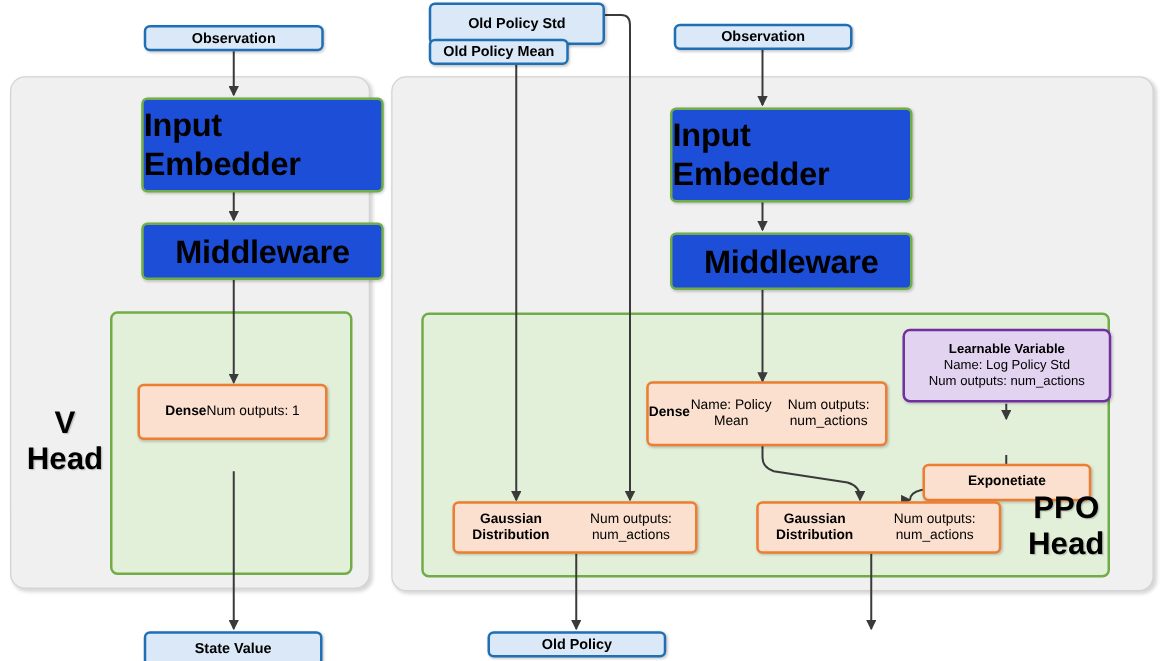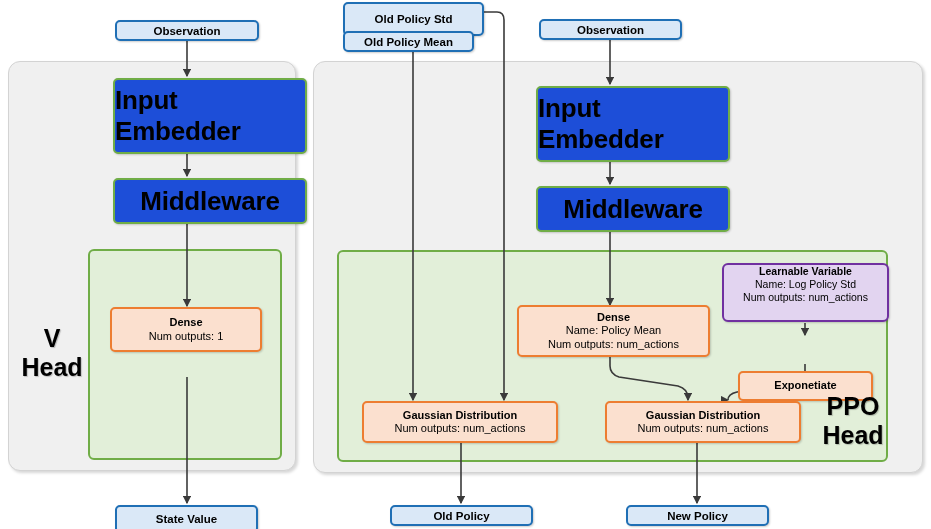--- a/index.html
+++ b/index.html
@@ -49,39 +49,40 @@
   }
   .greenbox.big { font-size: 26px; letter-spacing: -0.2px; }
 
   
   .orangebox {
     background: #fbe0cf;
     border: 2px solid #ed7d31;
     border-radius: 5px;
     box-shadow: 1px 1px 2px rgba(0,0,0,0.18);
     display: flex;
-    flex-direction: column;
+    flex-direction: row;
     align-items: center;
     justify-content: center;
     color: #000000;
     text-align: center;
     line-height: 1.22;
   }
   .orangebox .t1 { font-size: 11px; font-weight: bold; }
   .orangebox .t2 { font-size: 11px; font-weight: normal; }
 
   
   .purplebox {
     background: #e2d4f0;
     border: 2px solid #7030a0;
     border-radius: 6px;
     box-shadow: 1px 1px 2px rgba(0,0,0,0.18);
     display: flex;
     flex-direction: column;
     align-items: center;
+    justify-content: center;
     color: #000000;
     text-align: center;
     line-height: 1.22;
   }
   .purplebox .t1 { font-size: 10.5px; font-weight: bold; }
   .purplebox .t2 { font-size: 10.5px; font-weight: normal; }
 
   
   .bluebox {
     background: #dae8f7;
@@ -157,29 +158,28 @@
       <path d="M 461 443 L 461 503"></path>
 
       <path d="M 697 443 L 697 503"></path>
     </g>
   </svg>
 
   <div class="abs bluebox" style="left:115px; top:20px; width:144px; height:21px;">Observation</div>
 
   <div class="abs bluebox" style="left:343px; top:2px; width:141px; height:34px;">Old Policy Std</div>
 
-  <div class="abs bluebox" style="left:343px; top:31px; width:131px; height:21px;">Old Policy Mean</div>
+  <div class="abs bluebox" style="left:343px; top:31px; width:112px; height:21px;">Old Policy Mean</div>
 
   <div class="abs bluebox" style="left:539px; top:19px; width:143px; height:21px;">Observation</div>
 
   <div class="abs bluebox" style="left:115px; top:505px; width:143px; height:28px;">State Value</div>
 
   <div class="abs bluebox" style="left:390px; top:505px; width:143px; height:21px;">Old Policy</div>
 
-  <div class="abs bluebox" style="left:626px; top:505px; width:143px; height:21px;">New Policy</div>
 
   <div class="abs greenbox big" style="left:89px; top:78px; width:194px; height:76px;">Input Embedder</div>
 
   <div class="abs greenbox big" style="left:89px; top:178px; width:194px; height:46px;">Middleware</div>
 
   <div class="abs orangebox" style="left:110px; top:307px; width:152px; height:45px;">
     <span class="t1">Dense</span>
     <span class="t2">Num outputs: 1</span>
   </div>
 

